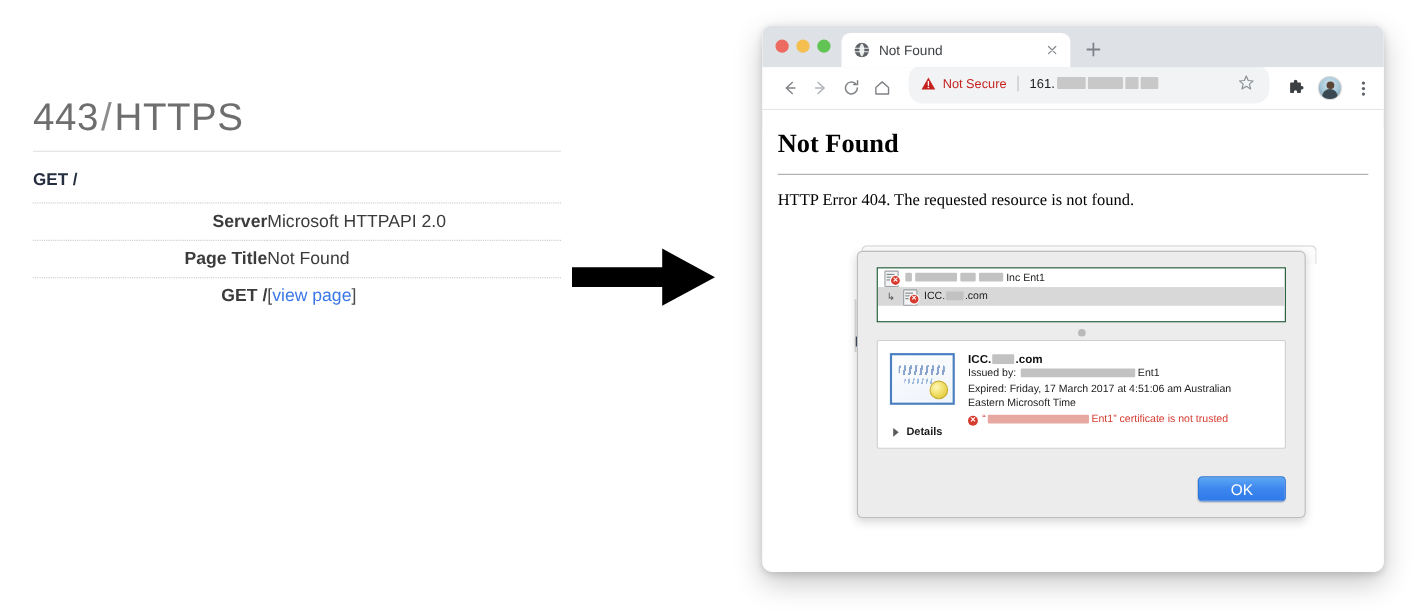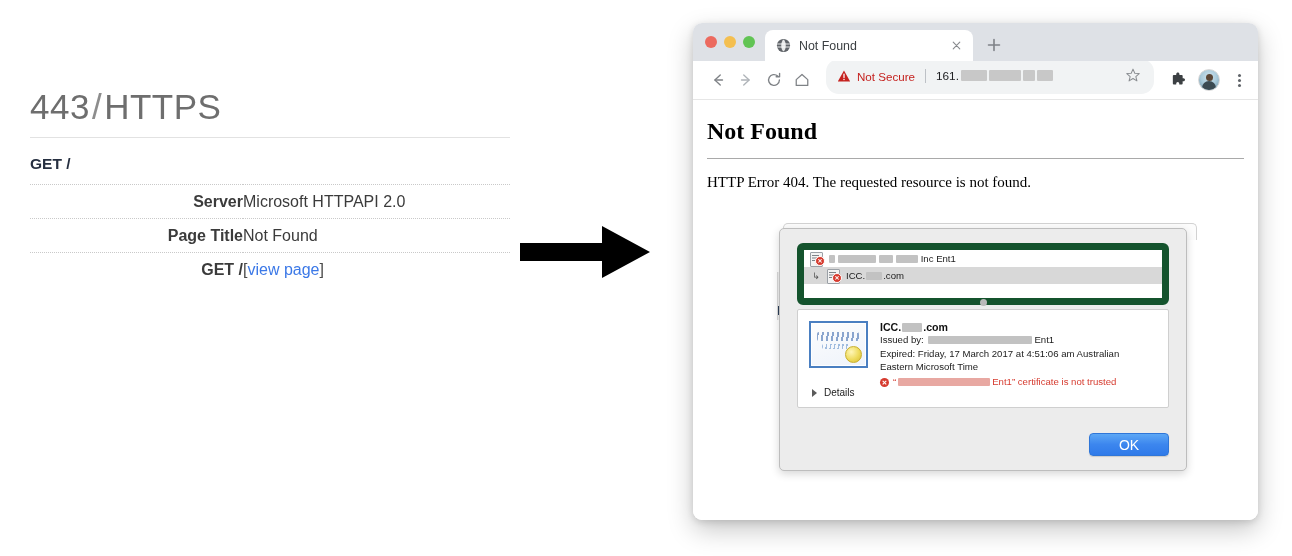--- a/index.html
+++ b/index.html
@@ -123,21 +123,21 @@
 
   
   .cert-dialog {
     position: absolute; left: 86px; top: 110px; width: 408px; height: 243px;
     background: #ececec; border: 1px solid #bdbdbd; border-radius: 5px;
     box-shadow: 0 3px 9px rgba(0,0,0,0.16);
     box-sizing: border-box;
   }
   .cert-tree {
     position: absolute; left: 17px; top: 14px; right: 17px; height: 48px;
-    background: #fff; border: 7px solid #14532d; border-radius: 6px; overflow: hidden;
+    background: #fff; border: 1px solid #14532d; border-radius: 0; overflow: hidden;
   }
   .cert-row { display:flex; align-items:center; height: 17px; padding-left: 6px; gap:5px; font-size: 9.6px; color:#1b1b1b; }
   .cert-row.sel { background: #d8d8d8; }
   .cert-row .indent { width: 12px; display:flex; align-items:center; justify-content:center; color:#555; font-size:9px; }
   .cicon { width: 14px; height: 13px; position: relative; flex:0 0 auto; }
   .cicon .sheetico {
     position:absolute; left:0; top:0; width: 11px; height: 13px; background:#f3f3f3;
     border:1px solid #9aa0a6; border-radius:1px;
   }
   .cicon .sheetico::before {
@@ -183,21 +183,21 @@
   .cert-line { font-size: 9.6px; color:#1b1b1b; line-height: 1.32; margin-top:1px; }
   .cert-untrust { font-size: 9.6px; color:#d63b2f; line-height:1.35; margin-top:2px; display:flex; align-items:flex-start; gap:4px;}
   .xmark {
     width: 9px; height: 9px; border-radius:50%; background:#d63b2f; color:#fff;
     font-size:6.5px; line-height:9px; text-align:center; font-weight:bold; flex:0 0 auto; margin-top:2px;
   }
   .details-row {
     position:absolute; left: 14px; bottom: 9px; display:flex; align-items:center; gap:7px;
   }
   .tri { width:0; height:0; border-left:5px solid #5b5b5b; border-top:4px solid transparent; border-bottom:4px solid transparent; }
-  .details-label { font-size: 10px; font-weight: normal; color:#1b1b1b; }
+  .details-label { font-size: 10px; font-weight: bold; color:#1b1b1b; }
 
   .ok-btn {
     position:absolute; right: 17px; bottom: 14px; width: 78px; height: 21px;
     border-radius: 4px; border:1px solid #2f76d8;
     background: linear-gradient(180deg, #5ca7f5 0%, #3c86ee 50%, #2f7ae9 100%);
     color:#fff; font-size: 14px; display:flex; align-items:center; justify-content:center;
     box-shadow: 0 1px 1px rgba(0,0,0,.14);
   }
 </style>
 </head>

